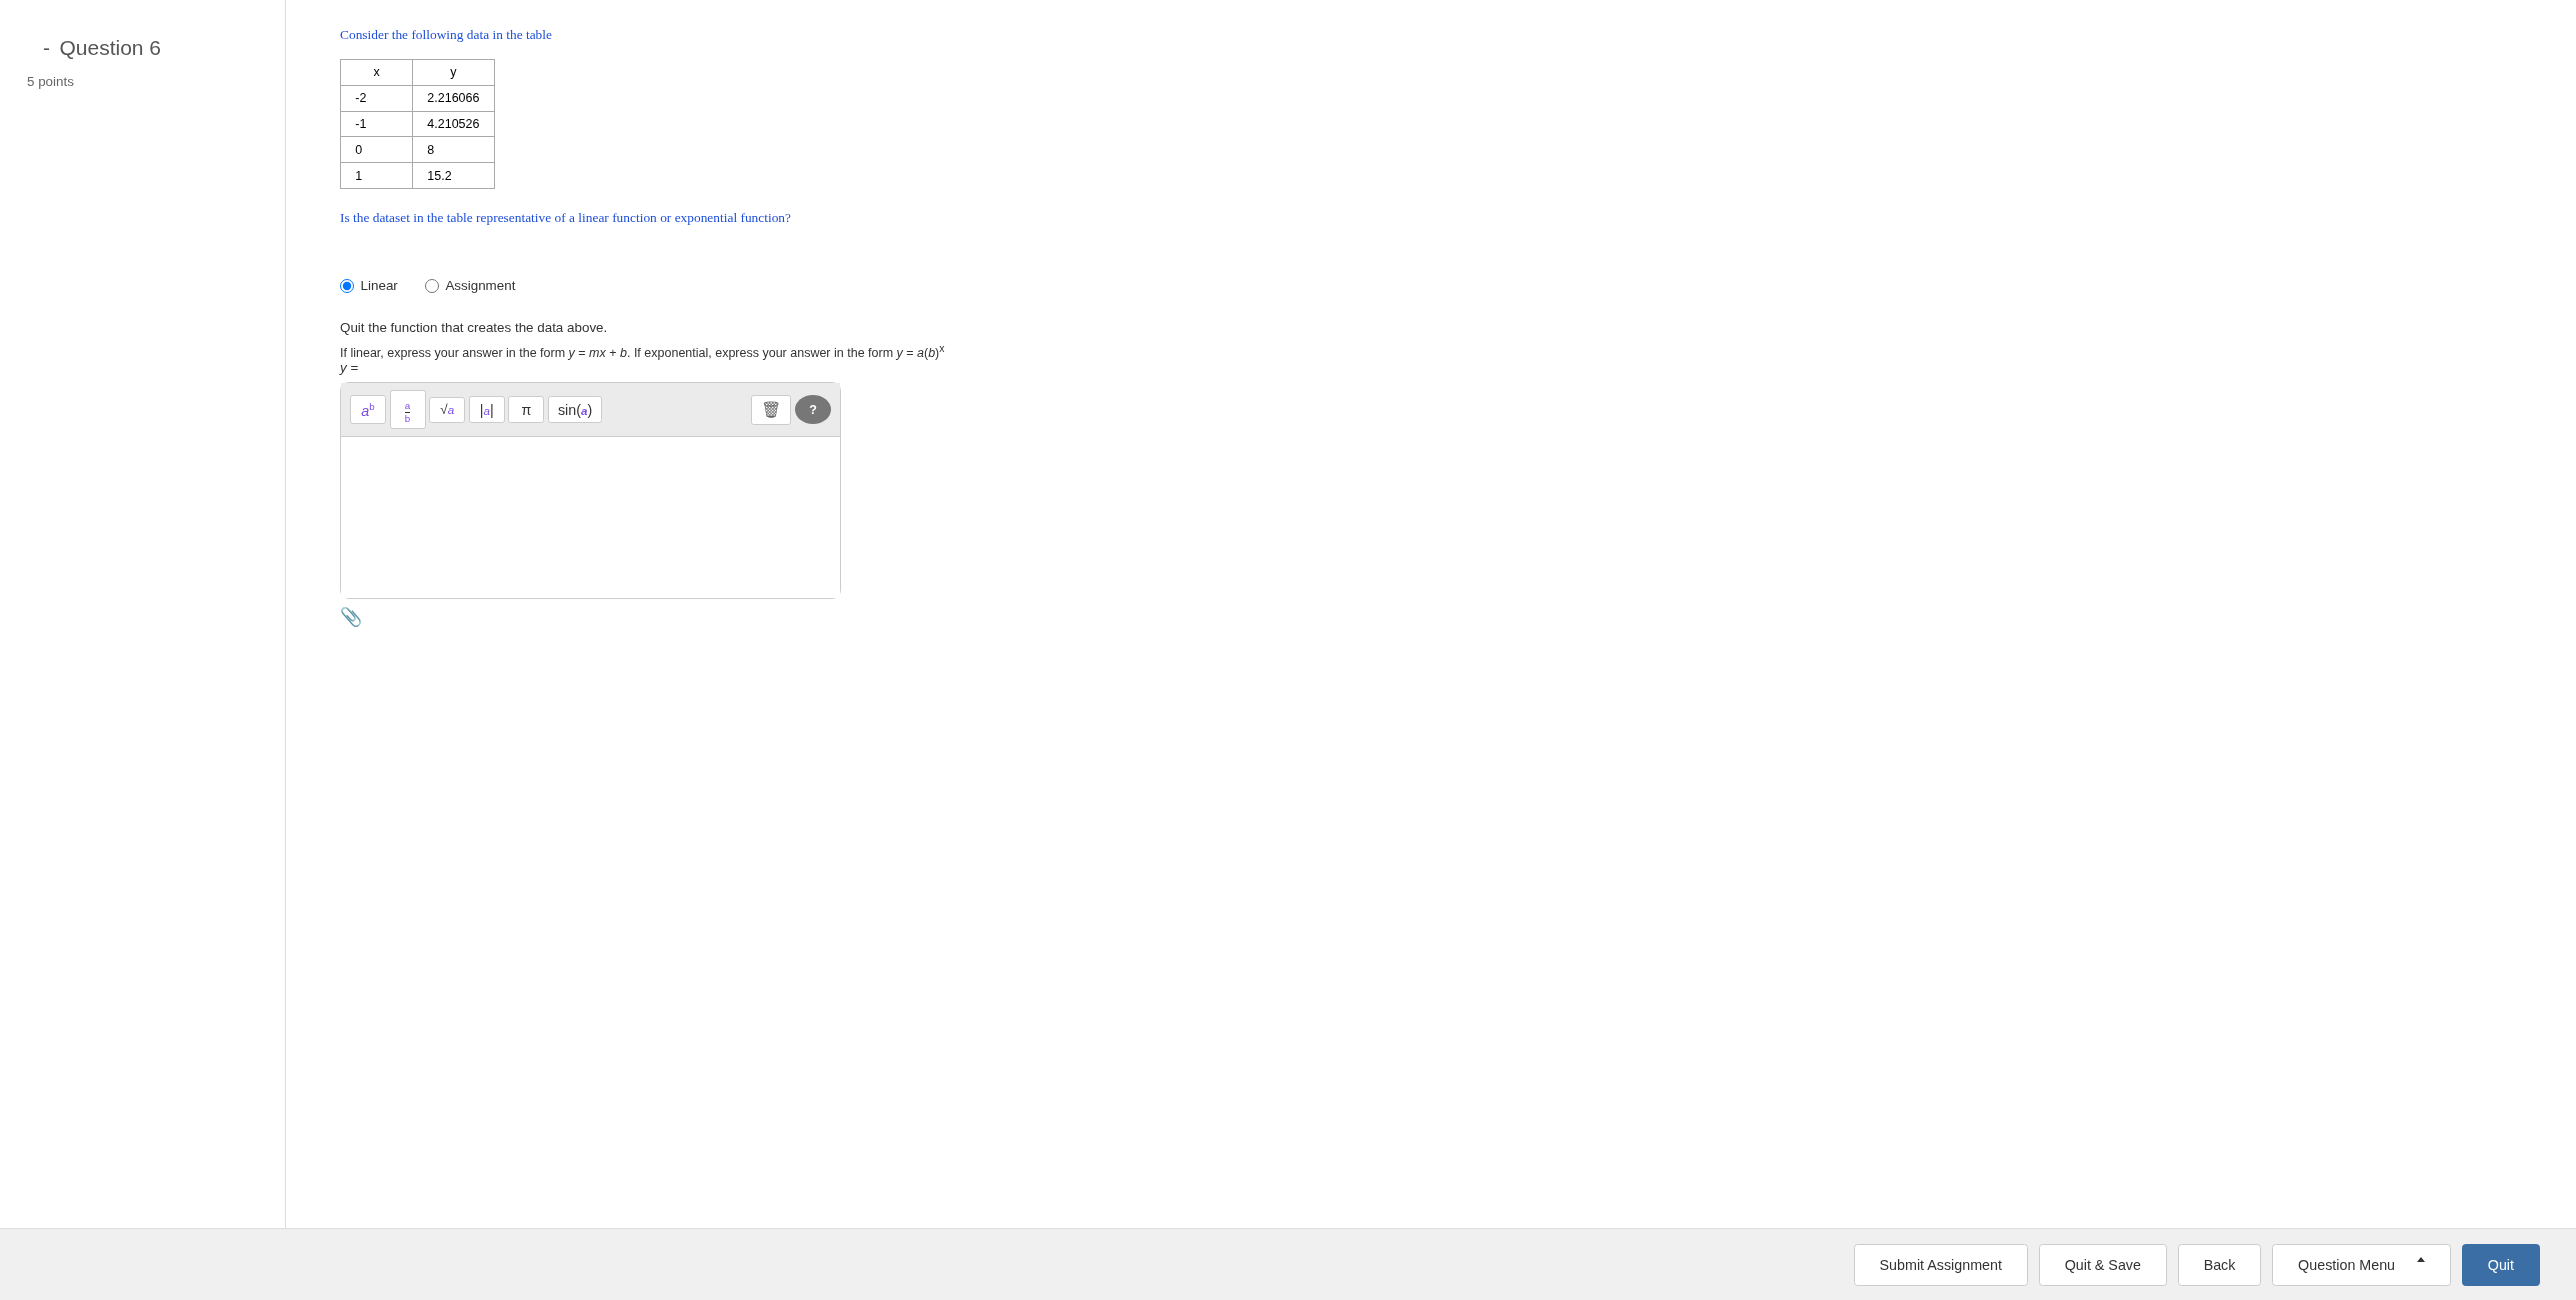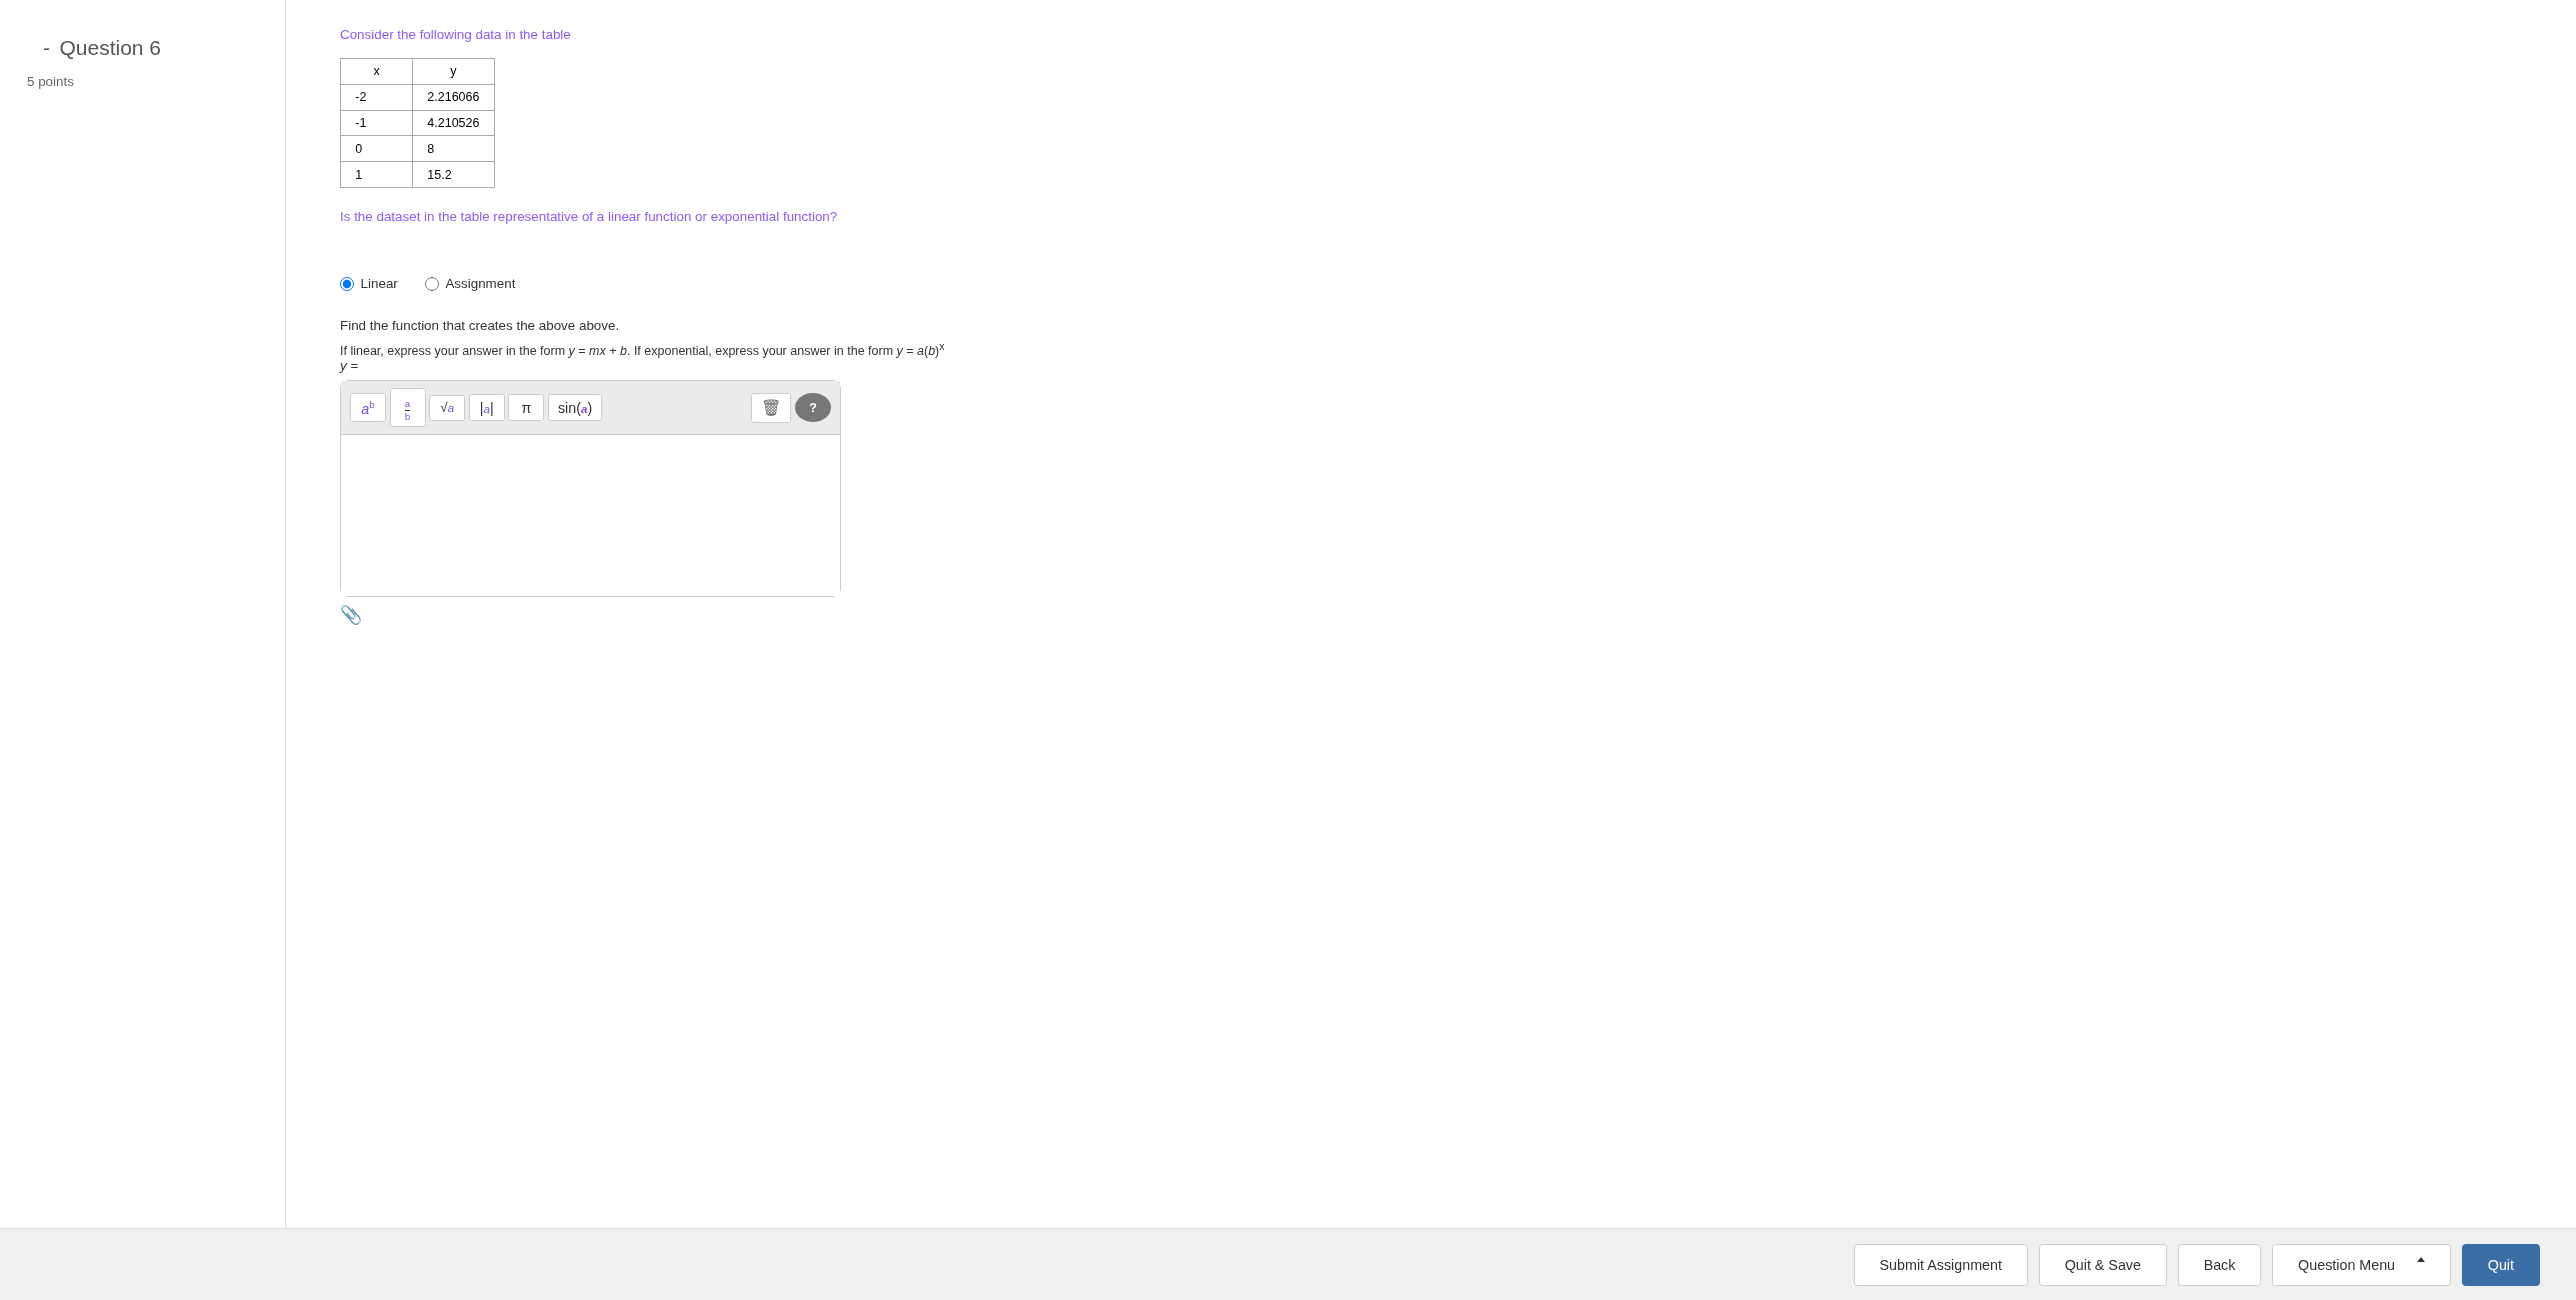--- a/index.html
+++ b/index.html
@@ -38,22 +38,23 @@
       font-size: 13.4px;
       color: #666;
     }
     .content-area {
       flex: 1;
       padding: 27px 54px;
       background: #fff;
     }
     .question-text {
       font-size: 13.4px;
-      color: #8b5cf6;
+      color: #1d4ed8;
       margin-bottom: 16px;
+      font-family: Liberation Serif, serif;
     }
     .data-table {
       border-collapse: collapse;
       margin-bottom: 21.5px;
     }
     .data-table td, .data-table th {
       border: 0.9px solid #aaa;
       padding: 5.4px 14.3px;
       font-size: 12.5px;
       min-width: 72px;
@@ -241,21 +242,21 @@
       <label class="radio-option">
         <input type="radio" name="function_type" value="linear" checked="" style="">
         <span>Linear</span>
       </label>
       <label class="radio-option">
         <input type="radio" name="function_type" value="exponential" style="">
         <span>Assignment</span>
       </label>
     </div>
 
-    <div class="find-function-text">Find the function that creates the above above.</div>
+    <div class="find-function-text">Quit the function that creates the data above.</div>
     <div class="form-instruction">
       If linear, express your answer in the form <em>y</em> = <em>mx</em> + <em>b</em>. If exponential, express your answer in the form <em>y</em> = <em>a</em>(<em>b</em>)<sup>x</sup>
     </div>
 
     <div class="y-equals">
       <em>y</em> =
     </div>
 
     <div class="math-editor">
       <div class="math-toolbar">

